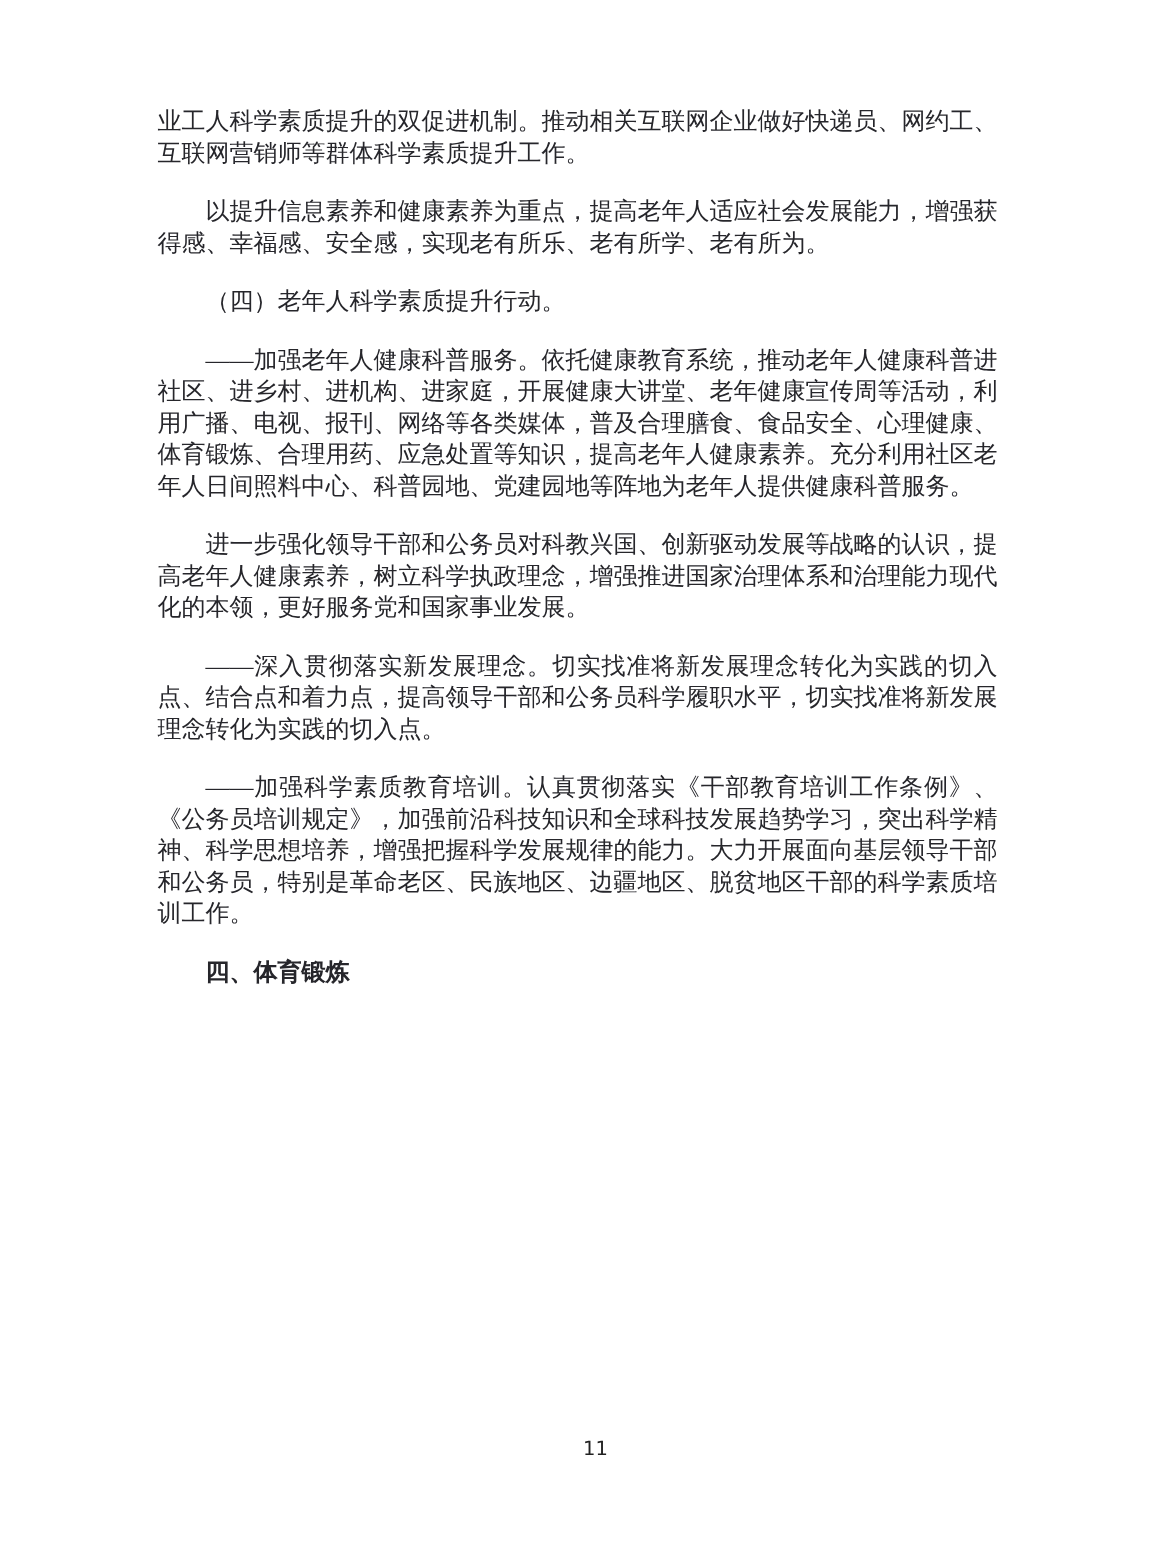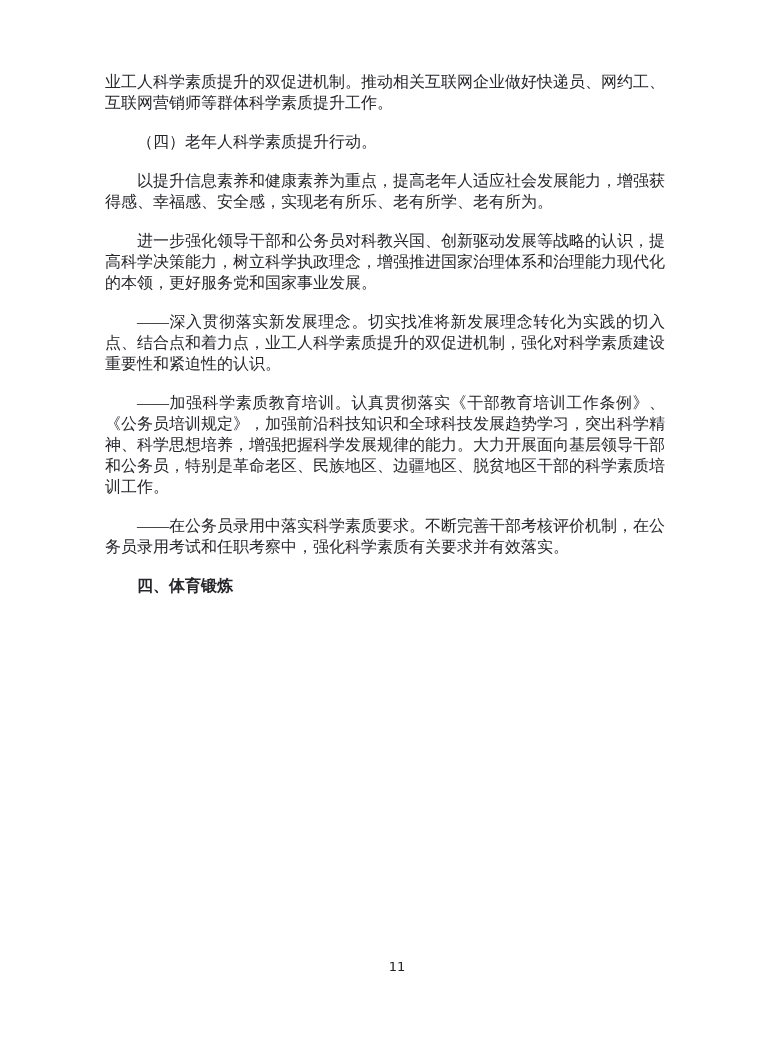--- a/index.html
+++ b/index.html
@@ -47,22 +47,22 @@
     font-family: "DejaVu Sans", "Liberation Sans", sans-serif;
     color: #222222;
   }
 </style>
 </head>
 <body>
 
 <div class="page">
   <div class="content">
     <p class="para no-indent">业工人科学素质提升的双促进机制。推动相关互联网企业做好快递员、网约工、互联网营销师等群体科学素质提升工作。</p>
+    <p class="para">以提升信息素养和健康素养为重点，提高老年人适应社会发展能力，增强获得感、幸福感、安全感，实现老有所乐、老有所学、老有所为。</p>
     <p class="para">（四）老年人科学素质提升行动。</p>
-    <p class="para">以提升信息素养和健康素养为重点，提高老年人适应社会发展能力，增强获得感、幸福感、安全感，实现老有所乐、老有所学、老有所为。</p>
-    <p class="para">进一步强化领导干部和公务员对科教兴国、创新驱动发展等战略的认识，提高科学决策能力，树立科学执政理念，增强推进国家治理体系和治理能力现代化的本领，更好服务党和国家事业发展。</p>
-    <p class="para">——深入贯彻落实新发展理念。切实找准将新发展理念转化为实践的切入点、结合点和着力点，业工人科学素质提升的双促进机制，强化对科学素质建设重要性和紧迫性的认识。</p>
+    <p class="para">——加强老年人健康科普服务。依托健康教育系统，推动老年人健康科普进社区、进乡村、进机构、进家庭，开展健康大讲堂、老年健康宣传周等活动，利用广播、电视、报刊、网络等各类媒体，普及合理膳食、食品安全、心理健康、体育锻炼、合理用药、应急处置等知识，提高老年人健康素养。充分利用社区老年人日间照料中心、科普园地、党建园地等阵地为老年人提供健康科普服务。</p>
+    <p class="para">进一步强化领导干部和公务员对科教兴国、创新驱动发展等战略的认识，提高老年人健康素养，树立科学执政理念，增强推进国家治理体系和治理能力现代化的本领，更好服务党和国家事业发展。</p>
+    <p class="para">——深入贯彻落实新发展理念。切实找准将新发展理念转化为实践的切入点、结合点和着力点，提高领导干部和公务员科学履职水平，切实找准将新发展理念转化为实践的切入点。</p>
     <p class="para">——加强科学素质教育培训。认真贯彻落实《干部教育培训工作条例》、《公务员培训规定》，加强前沿科技知识和全球科技发展趋势学习，突出科学精神、科学思想培养，增强把握科学发展规律的能力。大力开展面向基层领导干部和公务员，特别是革命老区、民族地区、边疆地区、脱贫地区干部的科学素质培训工作。</p>
-    <p class="para">——在公务员录用中落实科学素质要求。不断完善干部考核评价机制，在公务员录用考试和任职考察中，强化科学素质有关要求并有效落实。</p>
     <p class="para section-heading">四、体育锻炼</p>
   </div>
   <div class="page-number">11</div>
 </div>
 
 </body></html>

